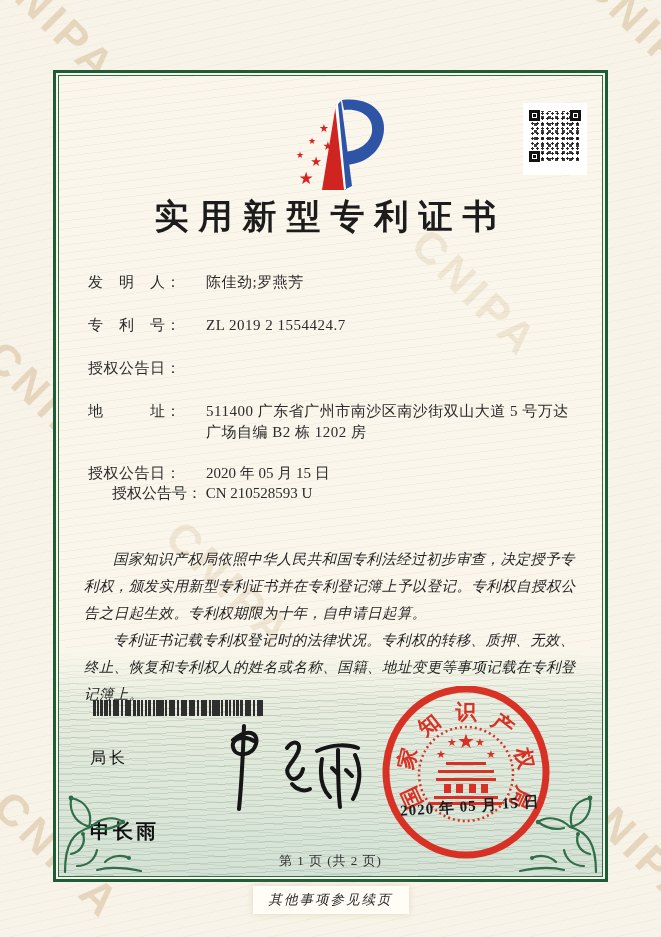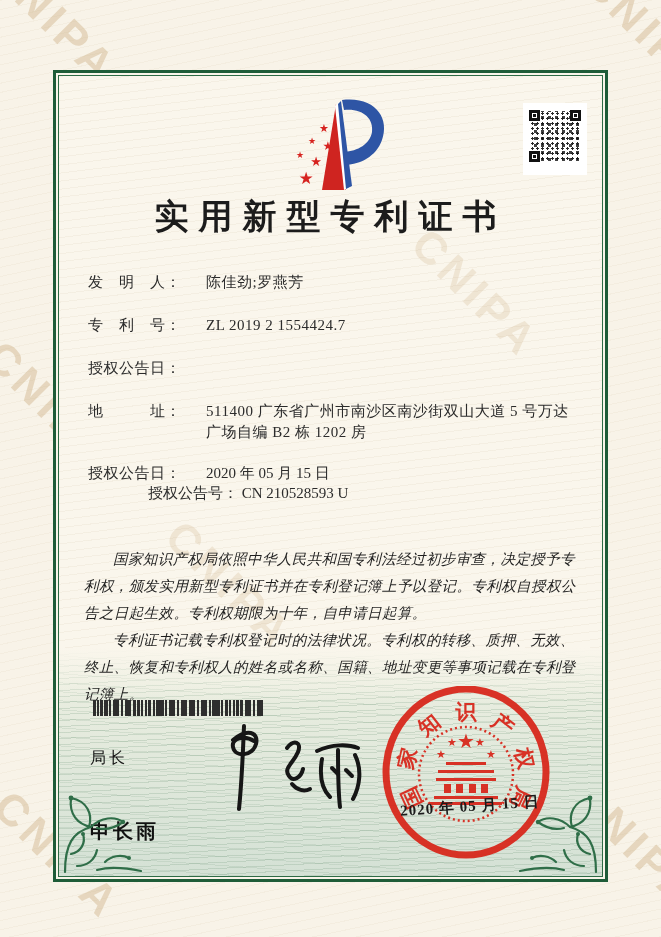--- a/index.html
+++ b/index.html
@@ -52,21 +52,21 @@
     font-size:34px;font-weight:700;letter-spacing:10px;color:#1c1c1c;white-space:nowrap;
   }
   .fields{position:absolute;left:29px;top:196px;width:492px;font-size:15px;color:#2b2b2b;}
   .frow{display:flex;margin-bottom:23px;line-height:20px;}
   .flabel{white-space:pre;width:118px;flex:0 0 118px;letter-spacing:0.5px;}
   .fvalue{flex:1;letter-spacing:0.5px;}
   .frow-addr{margin-bottom:20px;}
   .frow-addr .fvalue{max-width:396px;line-height:21px;font-family:Liberation Serif, serif;}
   .grant-row{display:flex;line-height:20px;flex-direction:column;}
   .grant-row .pair{display:flex;}
-  .grant-row .pair2{margin-left:60px;}
+  .grant-row .pair2{margin-left:24px;}
   .paras{
     position:absolute;left:25px;top:470px;width:498px;
     font-size:14.5px;line-height:27px;font-style:italic;color:#1f1f1f;letter-spacing:0.4px;
   }
   .paras p{margin:0;text-indent:2em;}
   .barcode{
     position:absolute;left:34px;top:624px;width:172px;height:16px;
     background-image:
       repeating-linear-gradient(90deg,#2e2e2e 0 2px,transparent 2px 4px),
       repeating-linear-gradient(90deg,#2e2e2e 0 1px,transparent 1px 7px),
@@ -249,18 +249,20 @@
           <path d="M44,70 C50,64 60,62 68,66"></path>
         </g>
         <g fill="#2f6e48">
           <circle cx="10" cy="6" r="2.4"></circle>
           <circle cx="62" cy="30" r="2.2"></circle>
           <circle cx="22" cy="42" r="2"></circle>
           <circle cx="68" cy="66" r="2"></circle>
         </g>
       </svg>
 
+      <div class="page-info">第 1 页 (共 2 页)</div>
 
     </div>
   </div>
 
+  <div class="footer-note">其他事项参见续页</div>
 
 </div>
 
 </body></html>

